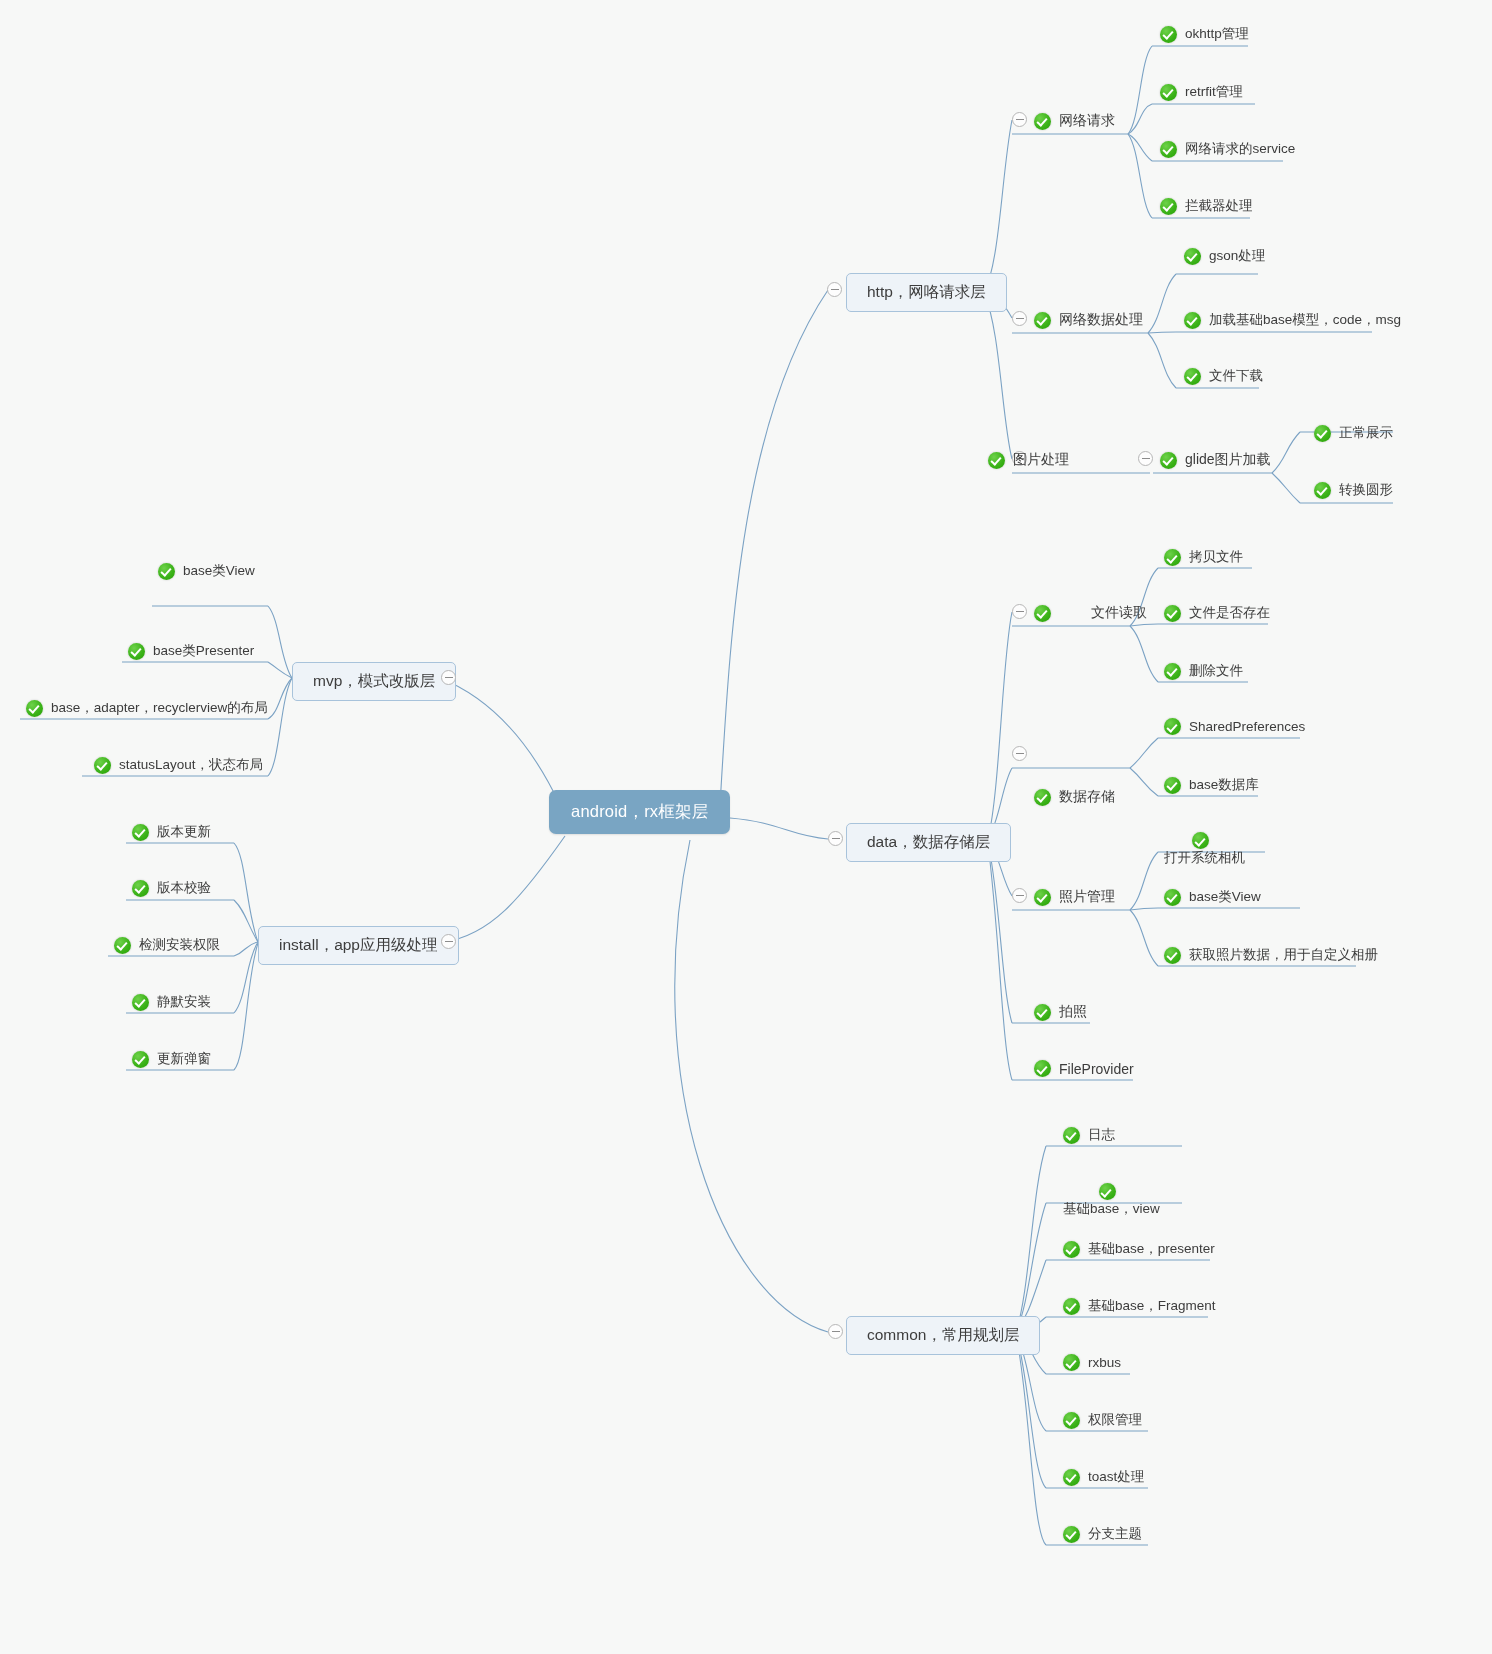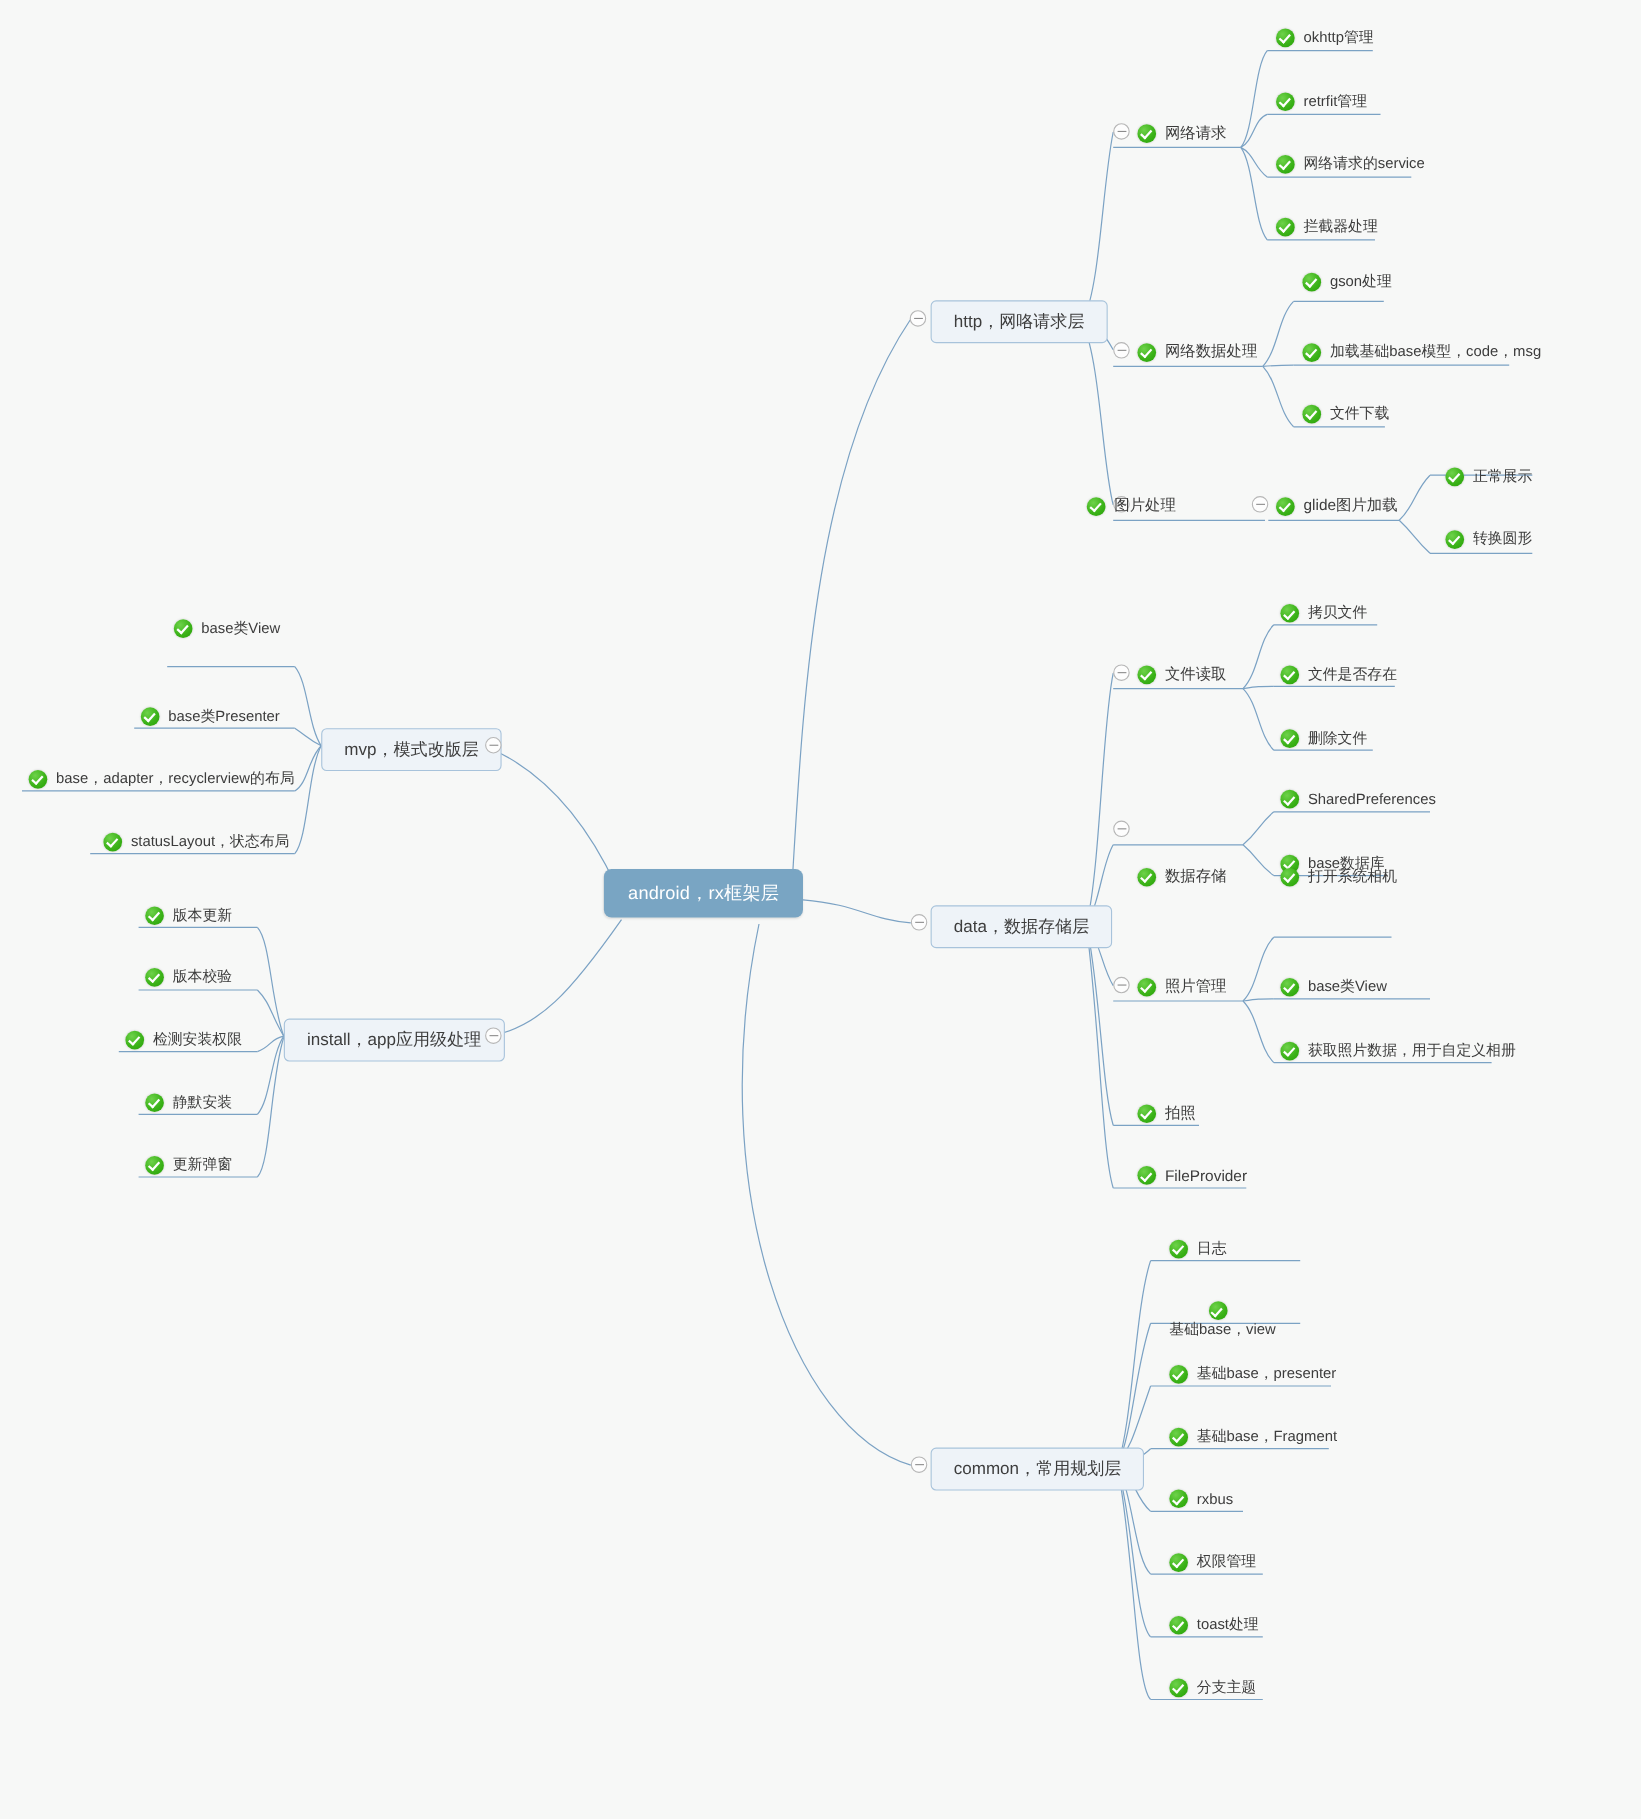--- a/index.html
+++ b/index.html
@@ -310,21 +310,21 @@
     <span class="check"></span>
     <span class="label">转换圆形</span>
   </div>
 
   <div class="toggle" style="left:828px; top:831px;"></div>
   <div class="node node-l1" style="left:846px; top:823px;">
     <span class="label">data，数据存储层</span>
   </div>
 
   <div class="toggle" style="left:1012px; top:604px;"></div>
-  <div class="node node-l2" style="left:1034px; top:602px;">
+  <div class="node node-l2" style="left:1034px; top:602px;gap:32px;">
     <span class="check"></span>
     <span class="label">文件读取</span>
   </div>
   <div class="node node-leaf" style="left:1164px; top:546px;align-items:flex-end;">
     <span class="check"></span>
     <span class="label">拷贝文件</span>
   </div>
   <div class="node node-leaf" style="left:1164px; top:602px;">
     <span class="check"></span>
     <span class="label">文件是否存在</span>
@@ -346,21 +346,21 @@
   <div class="node node-leaf" style="left:1164px; top:774px;">
     <span class="check"></span>
     <span class="label">base数据库</span>
   </div>
 
   <div class="toggle" style="left:1012px; top:888px;"></div>
   <div class="node node-l2" style="left:1034px; top:886px;">
     <span class="check"></span>
     <span class="label">照片管理</span>
   </div>
-  <div class="node node-leaf" style="left:1164px; top:786px;">
+  <div class="node node-leaf" style="left:1164px; top:830px;flex-direction:column;">
     <span class="check"></span>
     <span class="label">打开系统相机</span>
   </div>
   <div class="node node-leaf" style="left:1164px; top:886px;">
     <span class="check"></span>
     <span class="label">base类View</span>
   </div>
   <div class="node node-leaf" style="left:1164px; top:944px;">
     <span class="check"></span>
     <span class="label">获取照片数据，用于自定义相册</span>

